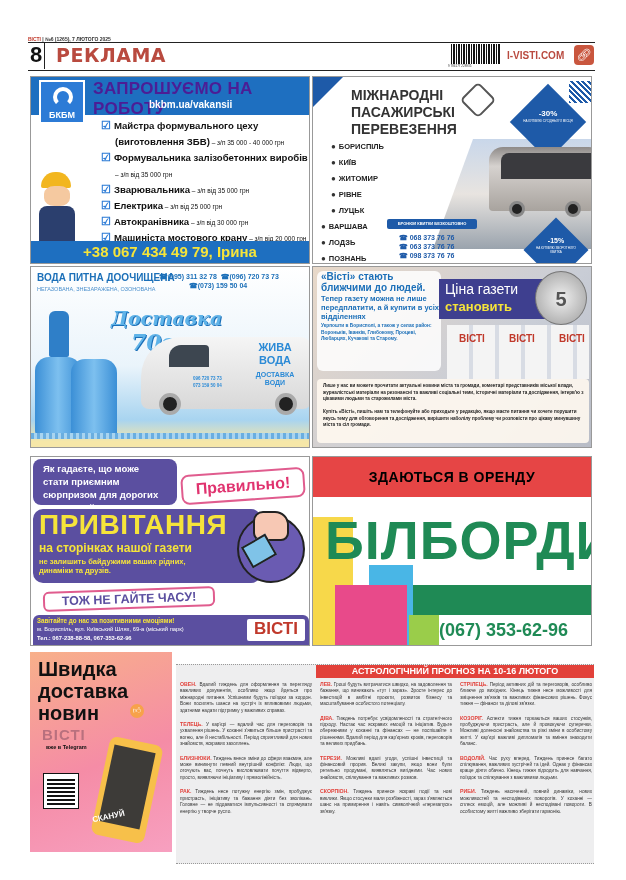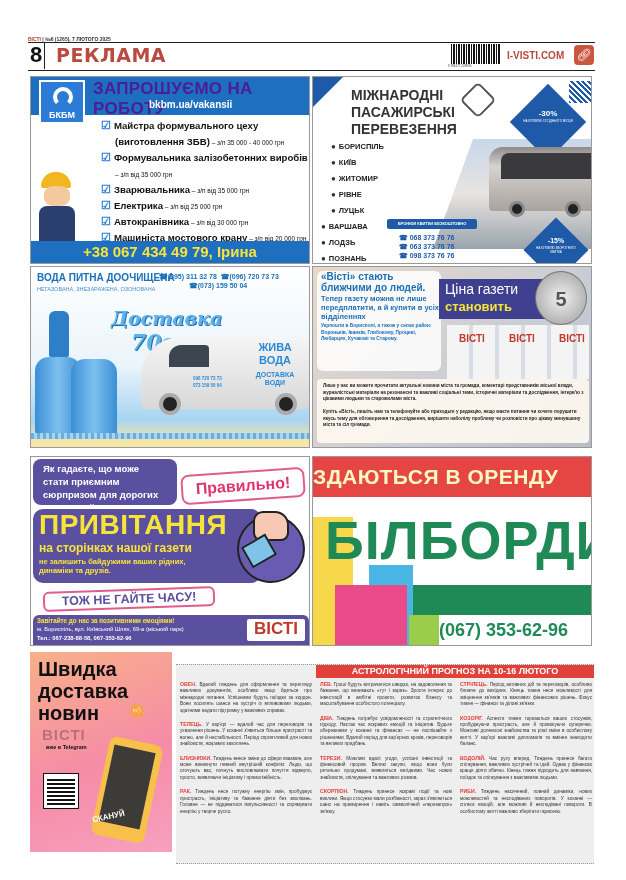--- a/index.html
+++ b/index.html
@@ -110,21 +110,21 @@
   .ad5 .sleeve { position: absolute; left: 214px; top: 82px; width: 28px; height: 24px; background: #7fc3e8; border: 2px solid #222; transform: rotate(-30deg); }
   .ad5 .cta { position: absolute; left: 12px; top: 132px; width: 172px; height: 20px; border: 2px solid #e05c8e; border-radius: 6px; color: #5b4fa0; font-size: 12.5px; font-weight: bold; text-align: center; line-height: 16px; transform: rotate(-2deg); background: #fff; }
   .ad5 .foot { position: absolute; left: 2px; top: 158px; width: 276px; height: 30px; background: #5b4fa0; border-radius: 6px 6px 0 0; }
   .ad5 .f1 { position: absolute; left: 6px; top: 160px; font-size: 6.3px; font-weight: bold; color: #f6e43a; }
   .ad5 .f2 { position: absolute; left: 6px; top: 169px; font-size: 5.8px; color: #fff; }
   .ad5 .f3 { position: absolute; left: 6px; top: 178px; font-size: 5.8px; font-weight: bold; color: #fff; }
   .ad5 .logo { position: absolute; left: 216px; top: 162px; width: 58px; height: 22px; background: #fff; color: #c0392b; font-size: 17px; font-weight: bold; text-align: center; line-height: 20px; border-radius: 2px; }
 
   
   .ad6 { left: 312px; top: 456px; width: 280px; height: 190px; background: #ffffff; }
-  .ad6 .top { position: absolute; left: 0; top: 0; width: 100%; height: 40px; background: #e64545; color: #fef9c3; font-size: 21px; font-weight: bold; line-height: 40px; font-family: "Liberation Sans Narrow", "Liberation Sans", sans-serif; letter-spacing: 0.5px; }
+  .ad6 .top { position: absolute; left: 0; top: 0; width: 100%; height: 40px; background: #e64545; color: #000000; font-size: 14px; font-weight: bold; text-align: center; line-height: 40px; font-family: "Liberation Sans Narrow", "Liberation Sans", sans-serif; letter-spacing: 0.5px; }
   .ad6 .blk { position: absolute; }
   .ad6 .big { position: absolute; left: 12px; top: 52px; font-size: 54px; font-weight: bold; color: #1f8a55; letter-spacing: 1px; font-family: "Liberation Sans Narrow", "Liberation Sans", sans-serif; }
   .ad6 .ph-bar { position: absolute; left: 100px; top: 128px; width: 180px; height: 30px; background: #1f8a55; }
   .ad6 .ph1 { position: absolute; left: 124px; top: 131px; font-size: 18px; font-weight: bold; color: #fff; }
   .ad6 .ph2 { position: absolute; left: 126px; top: 163px; font-size: 18px; font-weight: bold; color: #1f8a55; text-align: center; }
 
   
   .ad7 { left: 30px; top: 652px; width: 142px; height: 200px; background: linear-gradient(160deg, #f8b08a 0%, #f58ca6 55%, #f7a0c0 100%); border: none; }
   .ad7 .t { position: absolute; left: 8px; top: 6px; font-size: 20px; font-weight: bold; color: #111; line-height: 22px; }
   .ad7 .brand { position: absolute; left: 12px; top: 74px; font-size: 15px; font-weight: bold; color: #b9707e; letter-spacing: 1px; }

